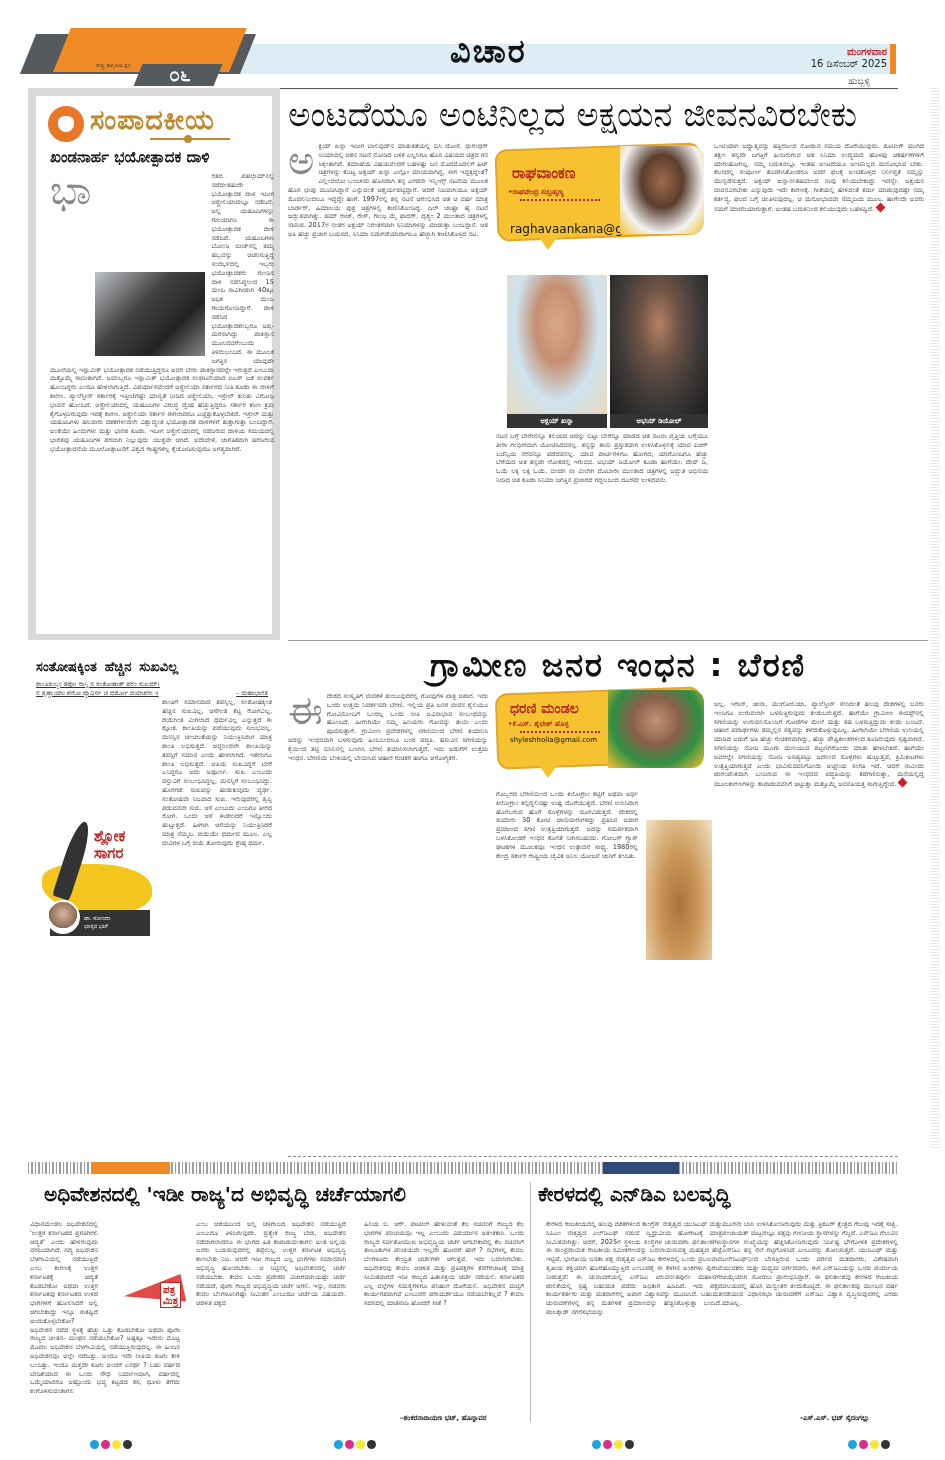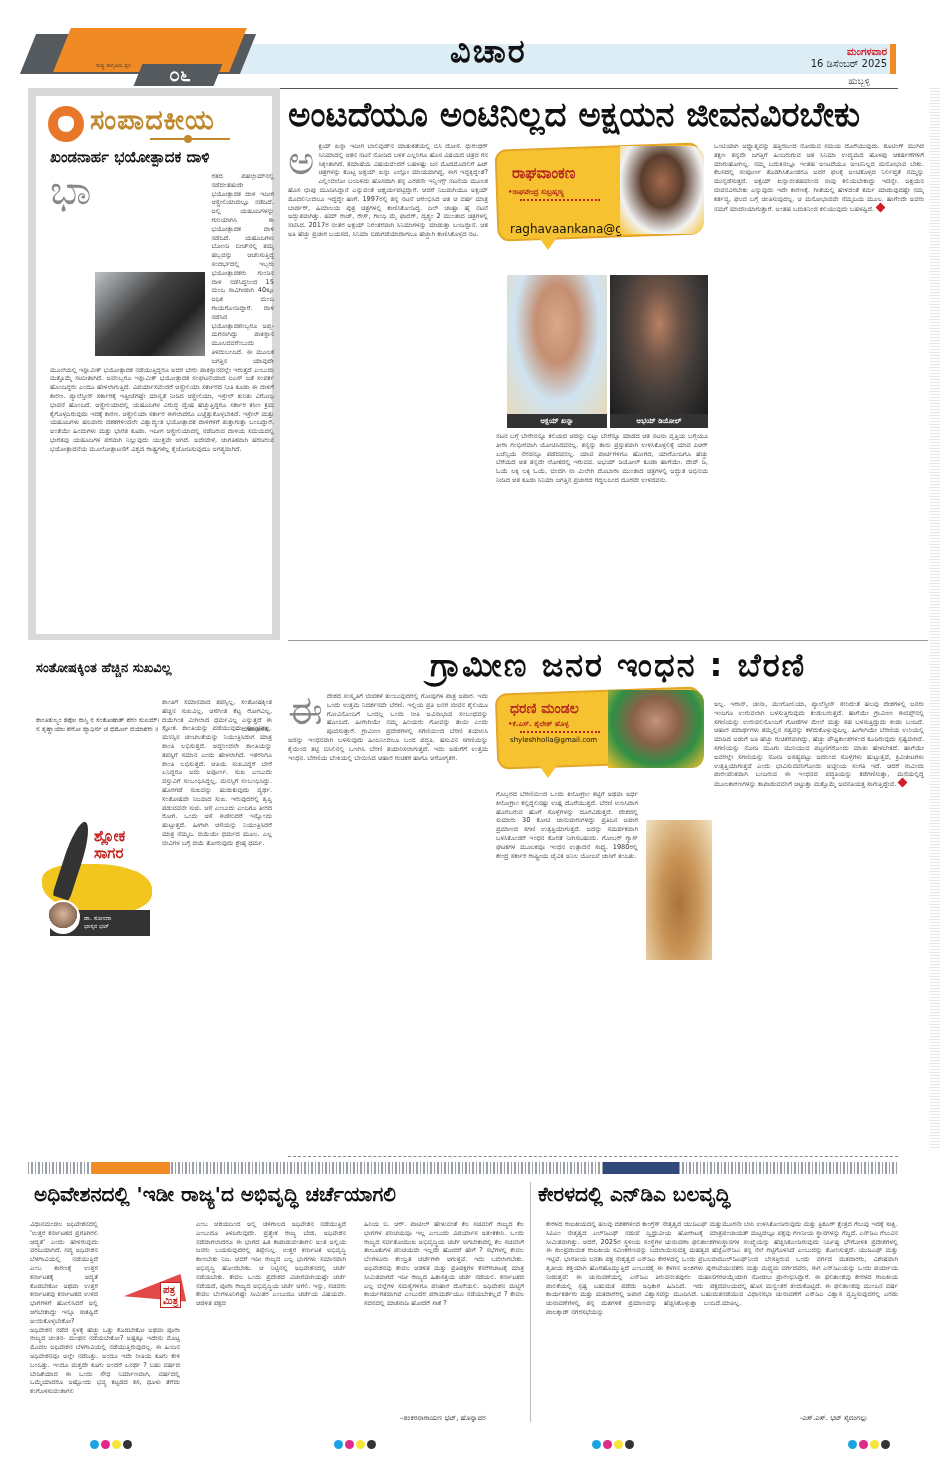--- a/index.html
+++ b/index.html
@@ -32,40 +32,40 @@
   .ed-title { position: absolute; left: 90px; top: 104px; font-size: 27px; font-weight: bold; color: #c0892f; letter-spacing: 1px; }
   .ed-ornament { position: absolute; left: 150px; top: 138px; width: 80px; height: 2px; background: #c0892f; }
   .ed-ornament::after { content: ""; position: absolute; left: 34px; top: -3px; width: 8px; height: 8px; border-radius: 50%; background: #c0892f; }
   .ed-headline { position: absolute; left: 50px; top: 148px; width: 220px; font-size: 15px; font-weight: bold; color: #111; }
   .dropcap { float: left; font-size: 40px; line-height: 36px; color: #888; margin-right: 4px; font-family: "DejaVu Serif", serif; }
   .body-text { font-size: 6.6px; line-height: 8.8px; color: #333; text-align: justify; font-family: "DejaVu Sans", sans-serif; }
   .ed-body { position: absolute; left: 50px; top: 172px; width: 224px; height: 462px; overflow: hidden; }
   .ed-photo { float: left; width: 110px; height: 84px; margin: 100px 6px 4px 0; background: linear-gradient(135deg, #bfc3c7 0%, #444 40%, #222 70%, #888 100%); }
 
   
-  .main-headline { position: absolute; left: 288px; top: 94px; width: 650px; font-size: 34px; font-weight: bold; color: #111; white-space: nowrap; }
+  .main-headline { position: absolute; left: 288px; top: 94px; width: 650px; font-size: 34px; font-weight: normal; color: #111; white-space: nowrap; }
   .main-col { position: absolute; overflow: hidden; }
   .author-box { position: absolute; left: 496px; top: 146px; width: 206px; height: 92px; background: #f6c230; border: 2px solid #e3a62a; border-radius: 12px; transform: rotate(-2deg); }
   .author-box-tail { position: absolute; left: 538px; top: 236px; width: 0; height: 0; border-left: 10px solid transparent; border-right: 10px solid transparent; border-top: 14px solid #f6c230; }
   .col-name { position: absolute; left: 512px; top: 164px; font-size: 15px; font-weight: bold; color: #b3261e; }
   .col-author { position: absolute; left: 508px; top: 188px; font-size: 7px; color: #b3261e; font-weight: bold; }
   .col-dots { position: absolute; left: 520px; top: 199px; width: 80px; border-top: 2px dotted #b3261e; }
   .col-email { position: absolute; left: 510px; top: 222px; font-size: 12px; color: #111; text-align: right; }
   .author-photo { position: absolute; border-radius: 4px; overflow: hidden; }
   .photo-actor1 { position: absolute; left: 507px; top: 275px; width: 100px; height: 140px; background: radial-gradient(ellipse at 50% 35%, #d9a88a 0%, #c58f72 30%, #cfe3f0 60%, #e8d9b9 100%); }
   .photo-actor2 { position: absolute; left: 610px; top: 275px; width: 98px; height: 140px; background: radial-gradient(ellipse at 50% 35%, #b78063 0%, #6b5245 30%, #3e3a38 60%, #1c1c1c 100%); }
   .photo-cap { position: absolute; top: 414px; height: 14px; background: #333; color: #fff; font-size: 7px; font-weight: bold; text-align: center; line-height: 14px; }
   .end-mark { display: inline-block; width: 7px; height: 7px; background: #d0202a; transform: rotate(45deg); margin-left: 3px; }
 
   
   .section-rule { position: absolute; height: 1px; background: #999; }
-  .shloka-title { position: absolute; left: 36px; top: 660px; font-size: 13px; font-weight: bold; color: #111; }
-  .shloka-quote { position: absolute; left: 36px; top: 716px; width: 232px; font-size: 6.5px; line-height: 9px; color: #333; }
+  .shloka-title { position: absolute; left: 36px; top: 660px; font-size: 13px; font-weight: bold; color: #111; font-family: Liberation Mono, monospace; }
+  .shloka-quote { position: absolute; left: 36px; top: 680px; width: 232px; font-size: 6.5px; line-height: 9px; color: #333; text-decoration: underline; }
   .shloka-body { position: absolute; left: 36px; top: 698px; width: 236px; height: 440px; overflow: hidden; }
-  .shloka-logo { float: left; width: 120px; height: 124px; margin: 116px 6px 4px 0; position: relative; }
+  .shloka-logo { float: left; width: 120px; height: 124px; margin: 116px 6px 4px 0; position: relative; font-family: Liberation Serif, serif; }
   .shloka-logo .splash { position: absolute; left: 6px; top: 50px; width: 110px; height: 50px; background: #f2c61f; border-radius: 30% 50% 40% 60%; }
   .shloka-logo .quill { position: absolute; left: 28px; top: 6px; width: 18px; height: 80px; background: #333; border-radius: 50% 50% 10% 10%; transform: rotate(18deg); }
   .shloka-logo .shloka-word { position: absolute; left: 58px; top: 14px; font-size: 15px; font-weight: bold; color: #c0231d; line-height: 17px; }
   .shloka-logo .author-strip { position: absolute; left: 14px; top: 96px; width: 100px; height: 26px; background: #333; color: #fff; font-size: 6px; padding: 4px 0 0 34px; line-height: 8px; }
   .shloka-logo .author-face { position: absolute; left: 10px; top: 86px; width: 34px; height: 34px; border-radius: 50%; background: radial-gradient(circle at 50% 40%, #d9b79c 0%, #8a6a55 60%, #fff 62%); border: 2px solid #fff; }
 
   .gr-headline { position: absolute; left: 430px; top: 646px; font-size: 32px; font-weight: bold; color: #111; white-space: nowrap; letter-spacing: 2px; }
   .author-box2 { position: absolute; left: 496px; top: 690px; width: 206px; height: 76px; background: #f6c230; border: 2px solid #e3a62a; border-radius: 12px; transform: rotate(-2deg); }
   .author-box2-tail { position: absolute; left: 538px; top: 764px; width: 0; height: 0; border-left: 10px solid transparent; border-right: 10px solid transparent; border-top: 14px solid #f6c230; }
   .col2-name { position: absolute; left: 510px; top: 700px; font-size: 14px; font-weight: bold; color: #b3261e; }
@@ -77,21 +77,21 @@
 
   
   .stripe-bar { position: absolute; top: 1162px; height: 12px; background: repeating-linear-gradient(90deg, #9aa0a6 0 1.5px, transparent 1.5px 3.5px); }
   .stripe-orange { position: absolute; top: 1162px; left: 92px; width: 78px; height: 12px; background: #f08a24; }
   .stripe-navy { position: absolute; top: 1162px; left: 603px; width: 76px; height: 12px; background: #2f4a7a; }
   .bottom-headline { position: absolute; top: 1182px; font-size: 20px; font-weight: bold; color: #111; white-space: nowrap; }
   .bottom-divider2 { position: absolute; left: 530px; top: 1220px; width: 1px; height: 200px; background: #bbb; }
   .letters-logo { position: absolute; left: 124px; top: 1276px; width: 70px; height: 40px; }
   .letters-logo .plane { position: absolute; left: 0; top: 4px; width: 0; height: 0; border-top: 10px solid transparent; border-bottom: 18px solid transparent; border-right: 60px solid #e24a4a; transform: rotate(-12deg); }
   .letters-logo .word { position: absolute; left: 36px; top: 6px; font-size: 10px; font-weight: bold; color: #c0231d; line-height: 11px; border: 1px solid #c0231d; padding: 1px 2px; background: #fff; }
-  .byline { position: absolute; font-size: 7px; font-weight: normal; color: #111; white-space: nowrap; }
+  .byline { position: absolute; font-size: 7px; font-weight: bold; color: #111; white-space: nowrap; }
   .dashed-rule { position: absolute; left: 288px; top: 1156px; width: 610px; border-top: 1px dashed #888; }
   .cmyk { position: absolute; top: 1440px; display: flex; gap: 2px; }
   .cmyk span { width: 9px; height: 9px; border-radius: 50%; display: block; }
   .right-scrollbar { position: absolute; left: 930px; top: 88px; width: 10px; height: 1060px; background: repeating-linear-gradient(180deg, #d0d0d0 0 1px, transparent 1px 3px); opacity: 0.5; }
 </style>
 </head>
 <body>
 
 <div class="masthead">
   <div class="mast-band"></div>
@@ -188,21 +188,21 @@
 <div class="cowdung-photo"></div>
 <div class="main-col body-text" style="left:714px; top:700px; width:210px; height:460px;">
   <span>ಅಲ್ಲ. ಇರಾನ್, ಚೀನಾ, ಮಂಗೋಲಿಯಾ, ಪ್ಯಾಲೆಸ್ತೀನ್ ಸೇರಿದಂತೆ ಹಲವು ದೇಶಗಳಲ್ಲಿ ಜನರು ಇಂದಿಗೂ ಉರುವಲಾಗಿ ಬಳಸುತ್ತಿರುವುದು ಕಂಡುಬರುತ್ತದೆ. ಹಾಗೆಯೇ ಗ್ರಾಮೀಣ ಈಜಿಪ್ಟ್‌ನಲ್ಲಿ ಸಗಣಿಯನ್ನು ಉರುವಲಿನೊಂದಿಗೆ ಗೋಡೆಗಳ ಮೇಲೆ ಮತ್ತು ಸಹ ಬಳಸುತ್ತಿದ್ದುದು ಕಂಡು ಬಂದಿದೆ. ಆಹಾರ ಪದಾರ್ಥಗಳು ತಮ್ಮಲ್ಲಿನ ಸತ್ವವನ್ನು ಕಳೆದುಕೊಳ್ಳುವುದಿಲ್ಲ. ಹೀಗಾಗಿಯೇ ಬೆರಣಿಯ ಉರಿಯಲ್ಲಿ ಮಾಡಿದ ಅಡುಗೆ ಅತಿ ಹೆಚ್ಚು ರುಚಿಕರವಾಗಿದ್ದು, ಹೆಚ್ಚು ಪೌಷ್ಟಿಕಾಂಶಗಳಿಂದ ಕೂಡಿರುವುದು ಸ್ಪಷ್ಟವಾಗಿದೆ. ಸಗಣಿಯನ್ನು ನೋಡಿ ಮೂಗು ಮುರಿಯುವ ಪಟ್ಟಣಿಗರೊಂದು ಮಾತು ಹೇಳಬೇಕಿದೆ. ಹಾಗೆಯೇ ಅವರಲ್ಲೇ ಸಗಣಿಯನ್ನು ನೋಡಿ ಅಸಹ್ಯಪಟ್ಟು ಅದರಿಂದ ಸೊಳ್ಳೆಗಳು ಹುಟ್ಟುತ್ತವೆ, ಕ್ರಿಮಿಕೀಟಗಳು ಉತ್ಪತ್ತಿಯಾಗುತ್ತವೆ ಎಂದು ಭಾವಿಸುವವರಿಗೊಂದು ಅಚ್ಚರಿಯ ಸಂಗತಿ ಇದೆ. ಆದರೆ ನಾವಿಂದು ಪಾರಂಪರಿಕವಾಗಿ ಬಂದಿರುವ ಈ ಇಂಧನದ ಪದ್ಧತಿಯನ್ನು ಕಡೆಗಣಿಸುತ್ತಾ, ಮನೆಯಲ್ಲಿದ್ದ ಮೂಲಕಾರಣಗಳನ್ನು ಕಾಪಾಡುವವರಿಗೆ ಆಟ್ಟುತ್ತಾ ಮತ್ತೊಮ್ಮೆ ಅವನತಿಯತ್ತ ಸಾಗುತ್ತಿದ್ದೇವೆ.</span><span class="end-mark"></span>
 </div>
 <div class="dashed-rule"></div>
 
 <div class="stripe-bar" style="left:28px; width:870px;"></div>
 <div class="stripe-orange"></div>
 <div class="stripe-navy"></div>
 
-<div class="bottom-headline" style="left:34px;">ಅಧಿವೇಶನದಲ್ಲಿ 'ಇಡೀ ರಾಜ್ಯ'ದ ಅಭಿವೃದ್ಧಿ ಚರ್ಚೆಯಾಗಲಿ</div>
+<div class="bottom-headline" style="left:44px;">ಅಧಿವೇಶನದಲ್ಲಿ 'ಇಡೀ ರಾಜ್ಯ'ದ ಅಭಿವೃದ್ಧಿ ಚರ್ಚೆಯಾಗಲಿ</div>
 <div class="main-col body-text" style="left:30px; top:1220px; width:150px; height:214px;">
   <div style="float:right; width:78px; height:50px; margin:52px 0 2px 4px;"></div>
   <span>ವಿಧಾನಮಂಡಲ ಅಧಿವೇಶನದಲ್ಲಿ 'ಉತ್ತರ ಕರ್ನಾಟಕದ ಪ್ರಗತಿಗಿರಲಿ ಆದ್ಯತೆ' ಎಂದು ಹೇಳಿರುವುದು ವರದಿಯಾಗಿದೆ. ಸದ್ಯ ಅಧಿವೇಶನ ಬೆಳಗಾವಿಯಲ್ಲಿ ನಡೆಯುತ್ತಿದೆ ಎಂಬ ಕಾರಣಕ್ಕೆ ಉತ್ತರ ಕರ್ನಾಟಕಕ್ಕೆ ಆದ್ಯತೆ ಕೊಡಬೇಕೋ ಅಥವಾ ಉತ್ತರ ಕರ್ನಾಟಕವು ಕರ್ನಾಟಕದ ಉಳಿದ ಭಾಗಗಳಿಗೆ ಹೋಲಿಸಿದರೆ ಅಲ್ಲಿ ಆಗಬೇಕಾದ್ದು ಇನ್ನೂ ಸಾಕಷ್ಟಿದೆ ಅಂದುಕೊಳ್ಳಬೇಕೋ? ಅಧಿವೇಶನ ನಡೆದ ಸ್ಥಳಕ್ಕೆ ಹೆಚ್ಚು ಒತ್ತು ಕೊಡಬೇಕೋ ಅಥವಾ ಪೂರಾ ರಾಜ್ಯದ ಚಿಂತನ- ಮಂಥನ ನಡೆಯಬೇಕೋ? ಅಷ್ಟಕ್ಕೂ ಇದೇನು ಮೊಟ್ಟ ಮೊದಲ ಅಧಿವೇಶನ ಬೆಳಗಾವಿಯಲ್ಲಿ ನಡೆಯುತ್ತಿರುವುದಲ್ಲ. ಈ ಹಿಂದಿನ ಅಧಿವೇಶನವೂ ಅಲ್ಲೇ ನಡೆದಿತ್ತು. ಅಂದೂ ಇದೇ ರೀತಿಯ ಕೂಗು ಕೇಳಿ ಬಂದಿತ್ತು. ಇಂದೂ ಮತ್ತದೇ ಕೂಗು ಅಂದರೆ ಏನರ್ಥ ? ಬಹು ವರ್ಷದ ಬೇಡಿಕೆಯಾದ ಈ ಒಂದು ಸೌಧ ನಿರ್ಮಾಣವಾಗಿ, ವರ್ಷದಲ್ಲಿ ಒಮ್ಮೆಯಾದರೂ ಅಷ್ಟೊಂದು ಭವ್ಯ ಕಟ್ಟಡದ ಕಸ, ಧೂಳು ತೆಗೆದು ಕಂಗೊಳಿಸುವಂತಾಗಲಿ</span>
 </div>
 <div class="letters-logo">
   <div class="plane"></div>
   <div class="word">
     <div>ಪತ್ರ</div>
     <div>ಮಿತ್ರ</div>
   </div>

